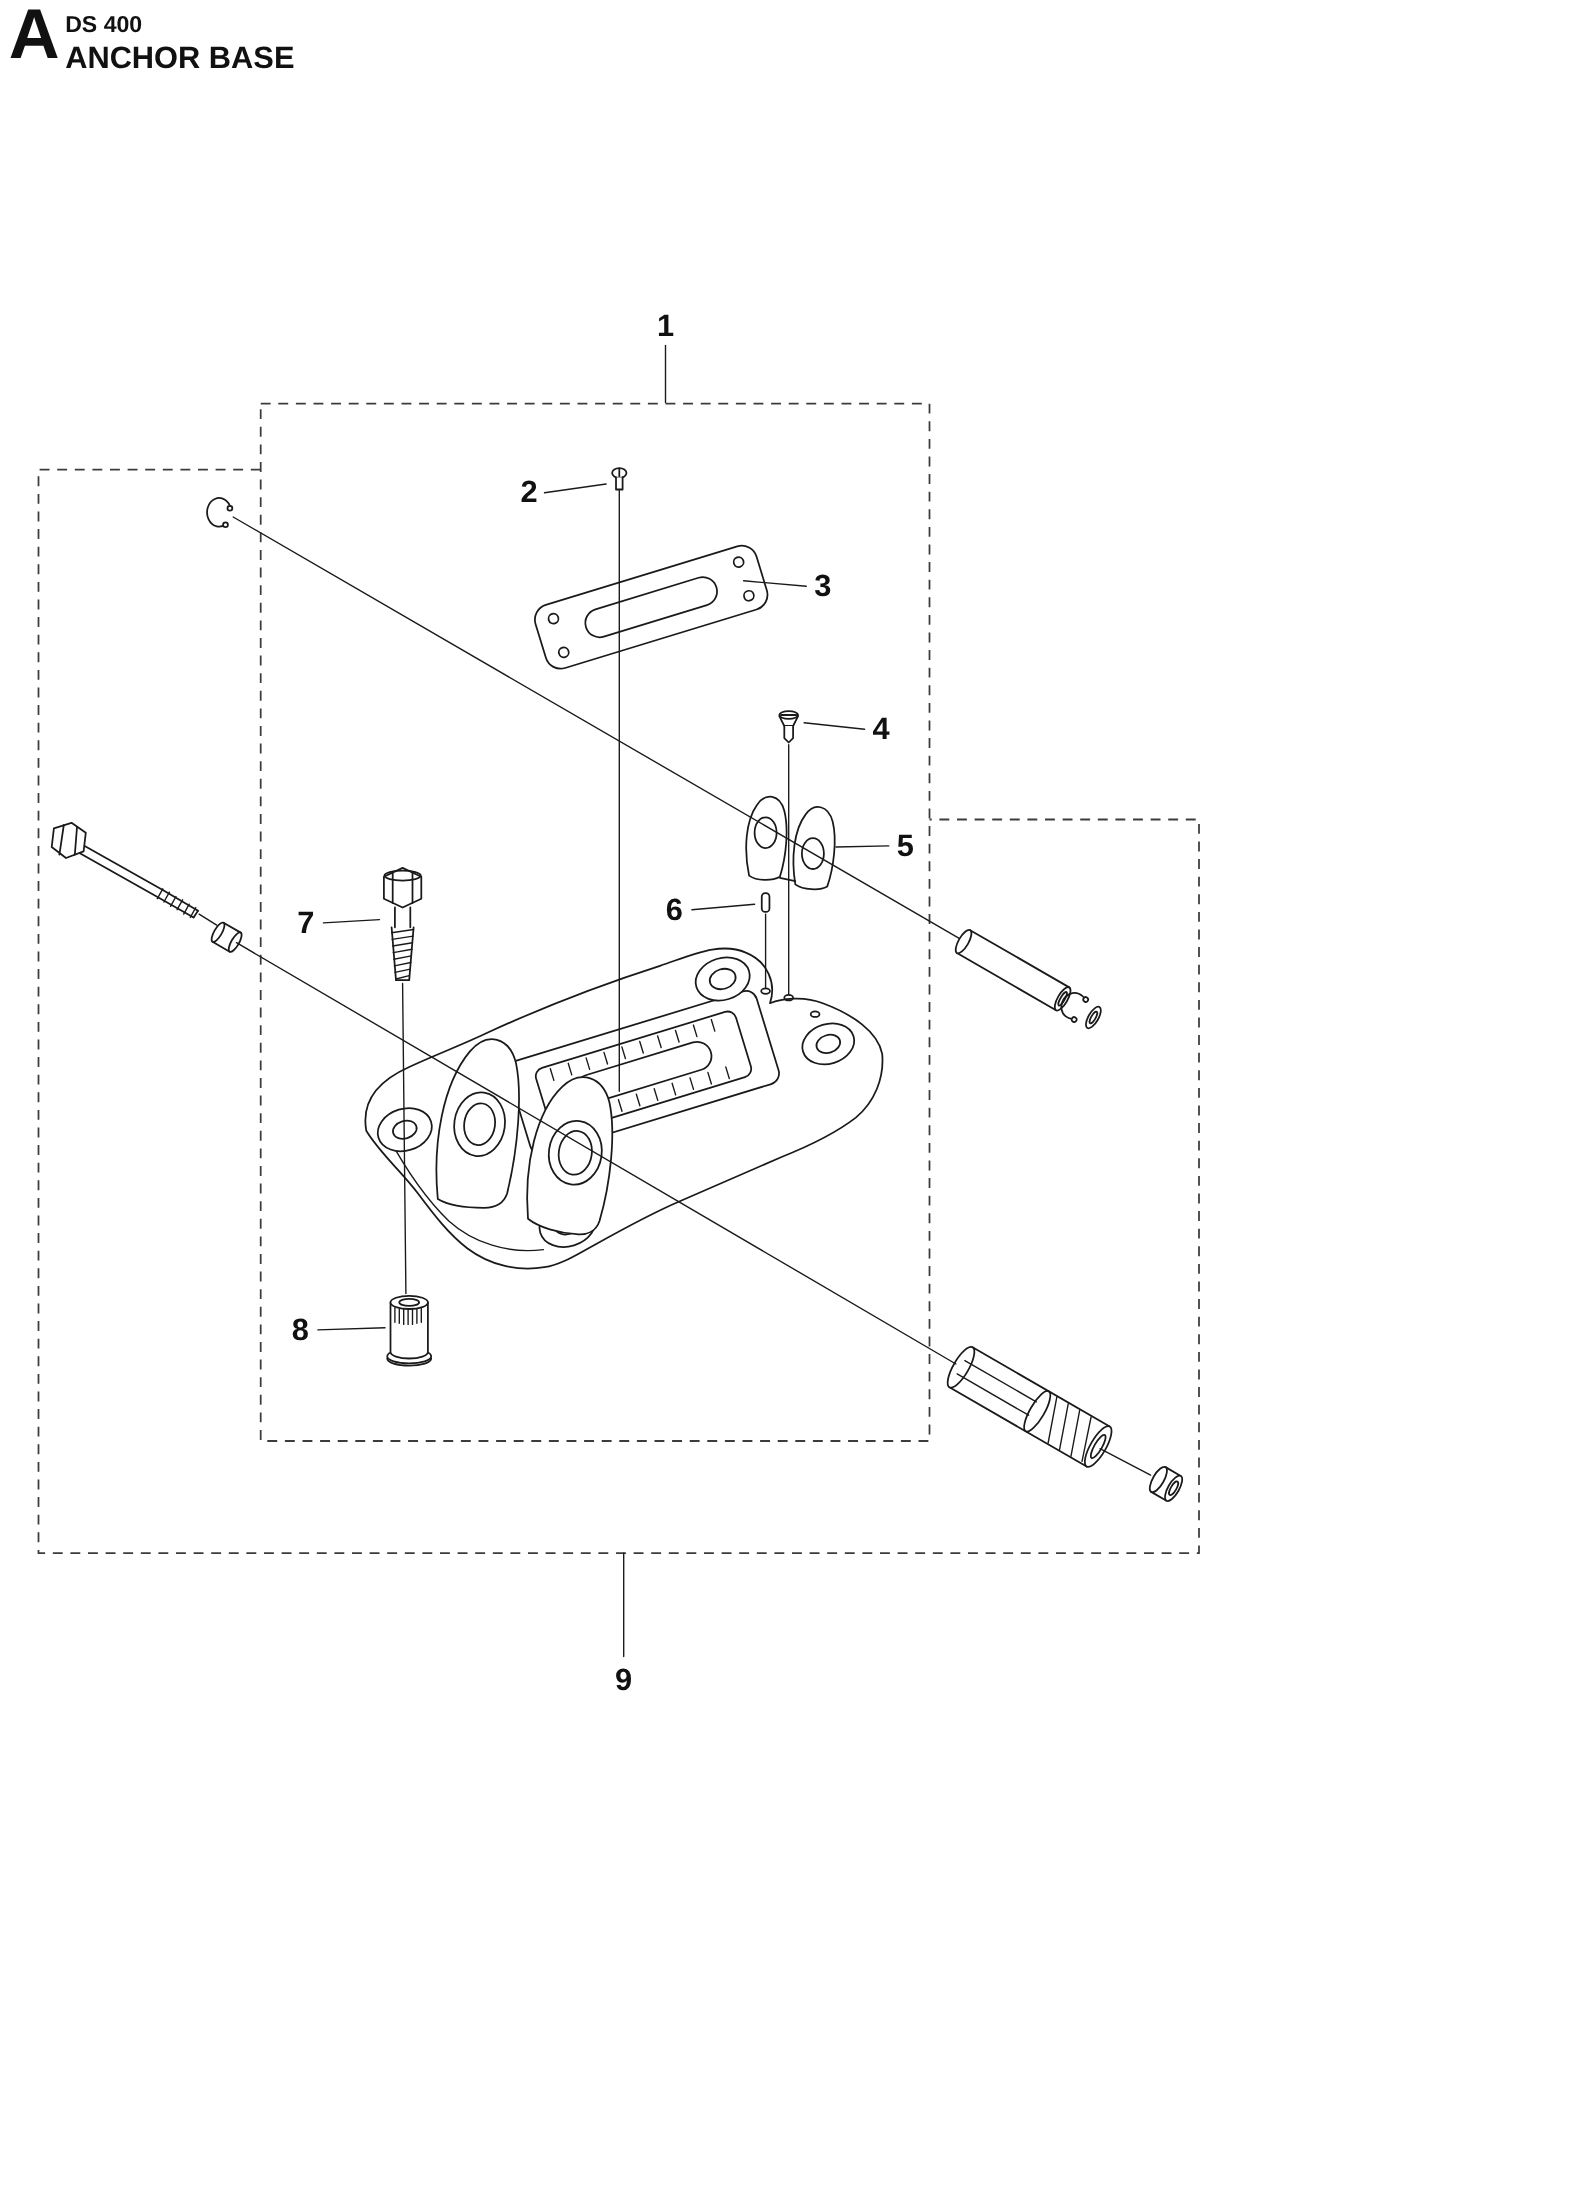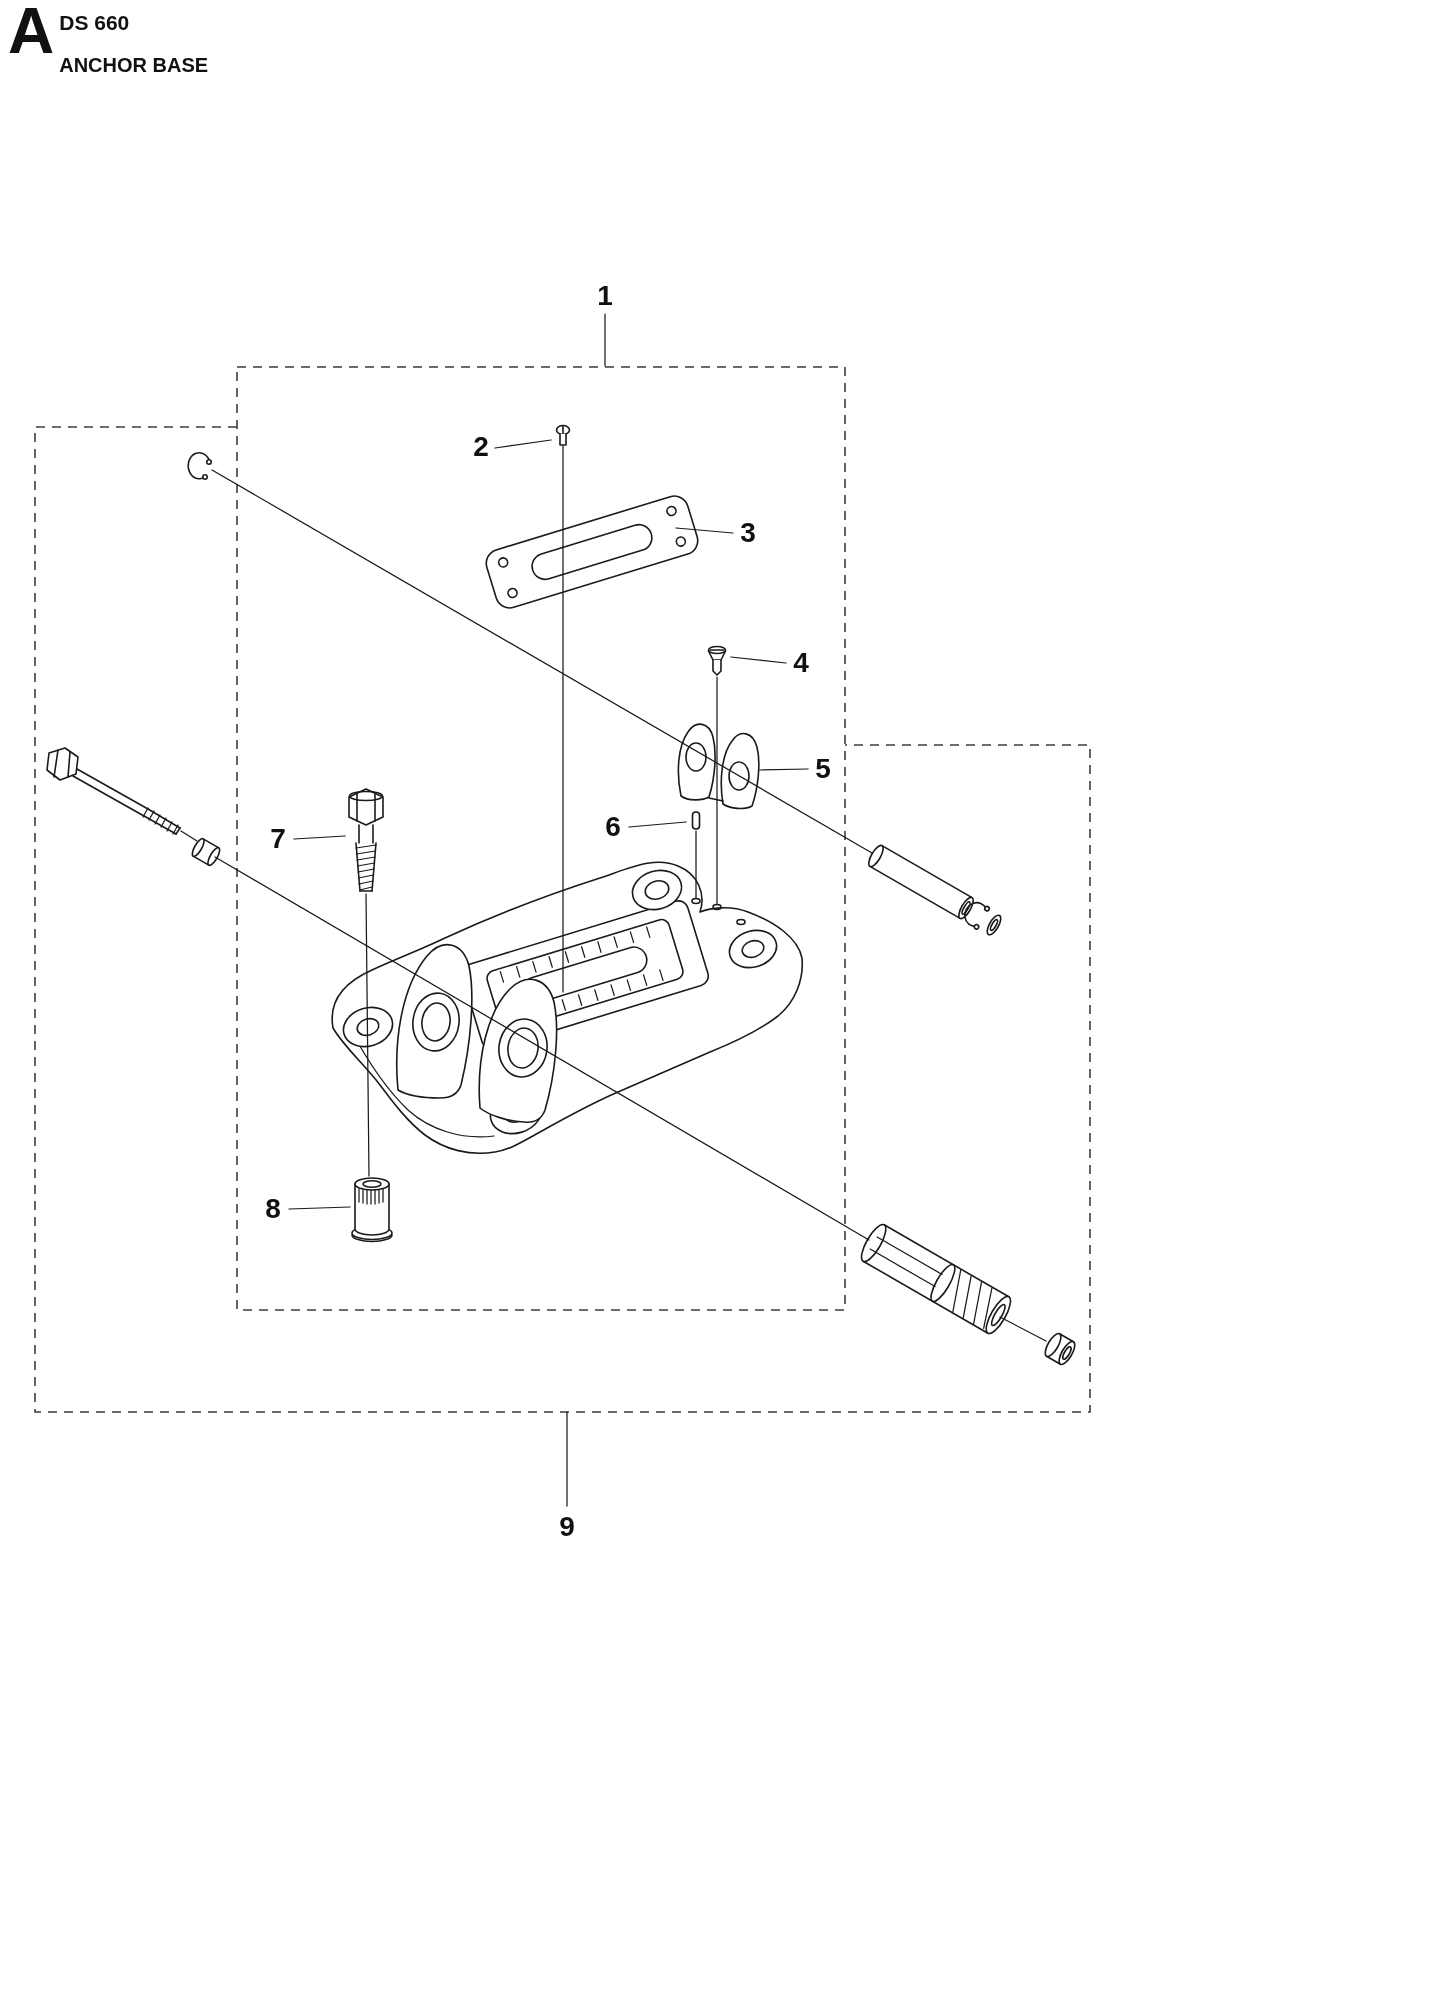--- a/index.html
+++ b/index.html
@@ -2,37 +2,37 @@
 <html style="--line: #1a1a1a; --box: #3c3c3c; --bg: #ffffff;"><head>
 <meta charset="utf-8">
 <style>
   html,body{margin:0;padding:0;background:#fff;}
   .page{position:relative;width:1445px;height:2011px;background:#fff;overflow:hidden;
         font-family:"Liberation Sans",sans-serif;color:#111;}
   .hdr{position:absolute;top:4px;left:8px;display:flex;align-items:flex-start;z-index:2;}
   .hdr .letter{font-size:64px;font-weight:bold;line-height:.85;letter-spacing:-2px;}
   .hdr .titles{margin-left:7px;padding-top:7px;}
   .hdr .model{font-size:21px;font-weight:bold;line-height:1.1;}
-  .hdr .title{font-size:20px;font-weight:bold;line-height:1.1;margin-top:20px;}
+  .hdr .title{font-size:28px;font-weight:bold;line-height:1.1;margin-top:4px;}
   svg{position:absolute;top:0;left:0;}
   .ln{stroke:var(--line,#1a1a1a);stroke-width:1.6;fill:none;stroke-linecap:round;stroke-linejoin:round;}
   .thin{stroke-width:1.25;}
   .dash{stroke:var(--box,#3c3c3c);stroke-width:1.6;fill:none;stroke-dasharray:9 7;}
   .lbl{font-family:"Liberation Sans",sans-serif;font-size:28px;font-weight:bold;fill:#111;
        text-anchor:middle;stroke:none;}
 </style>
 </head>
 <body>
 
 <div class="page">
 
   <div class="hdr">
     <div class="letter">A</div>
     <div class="titles">
-      <div class="model">DS 660</div>
+      <div class="model">DS 400</div>
       <div class="title">ANCHOR BASE</div>
     </div>
   </div>
 
   <svg width="1445" height="2011" viewBox="0 0 1445 2011">
 
     <path class="dash" d="M237,427 L35,427 L35,1412 L1090,1412 L1090,745 L845,745"></path>
     <rect class="dash" x="237" y="367" width="608" height="943"></rect>
 
     <g class="ln">

